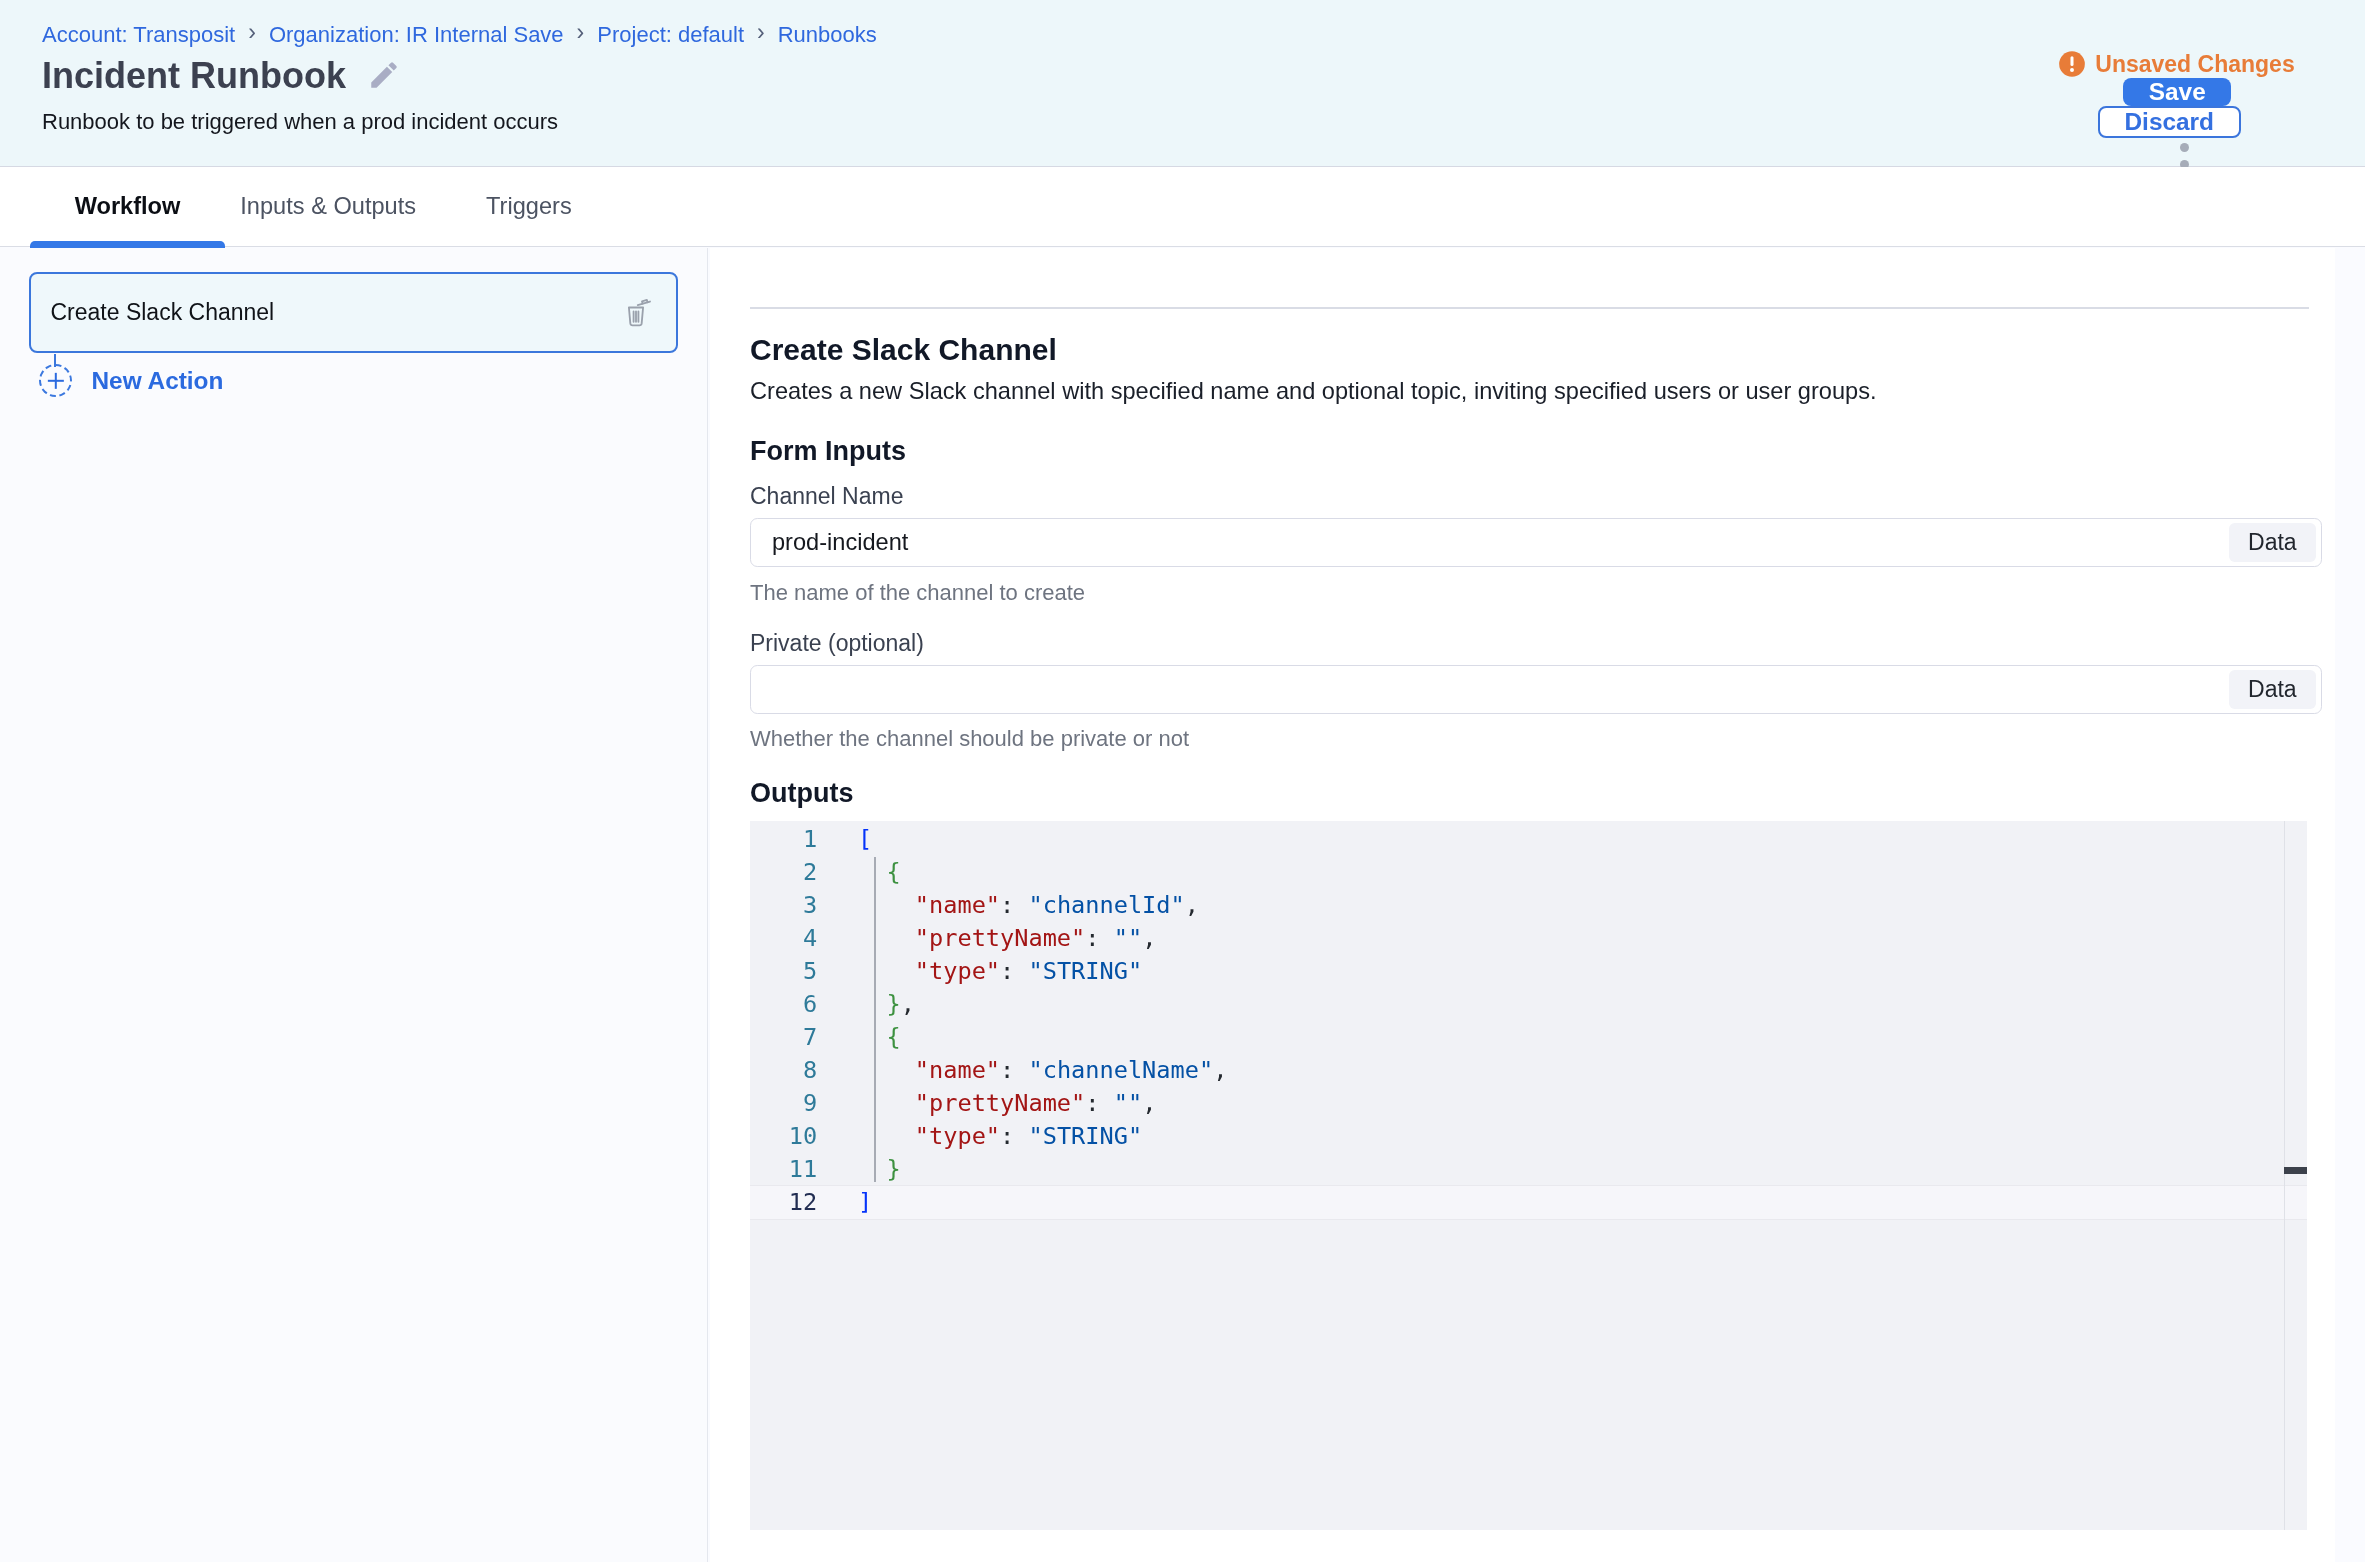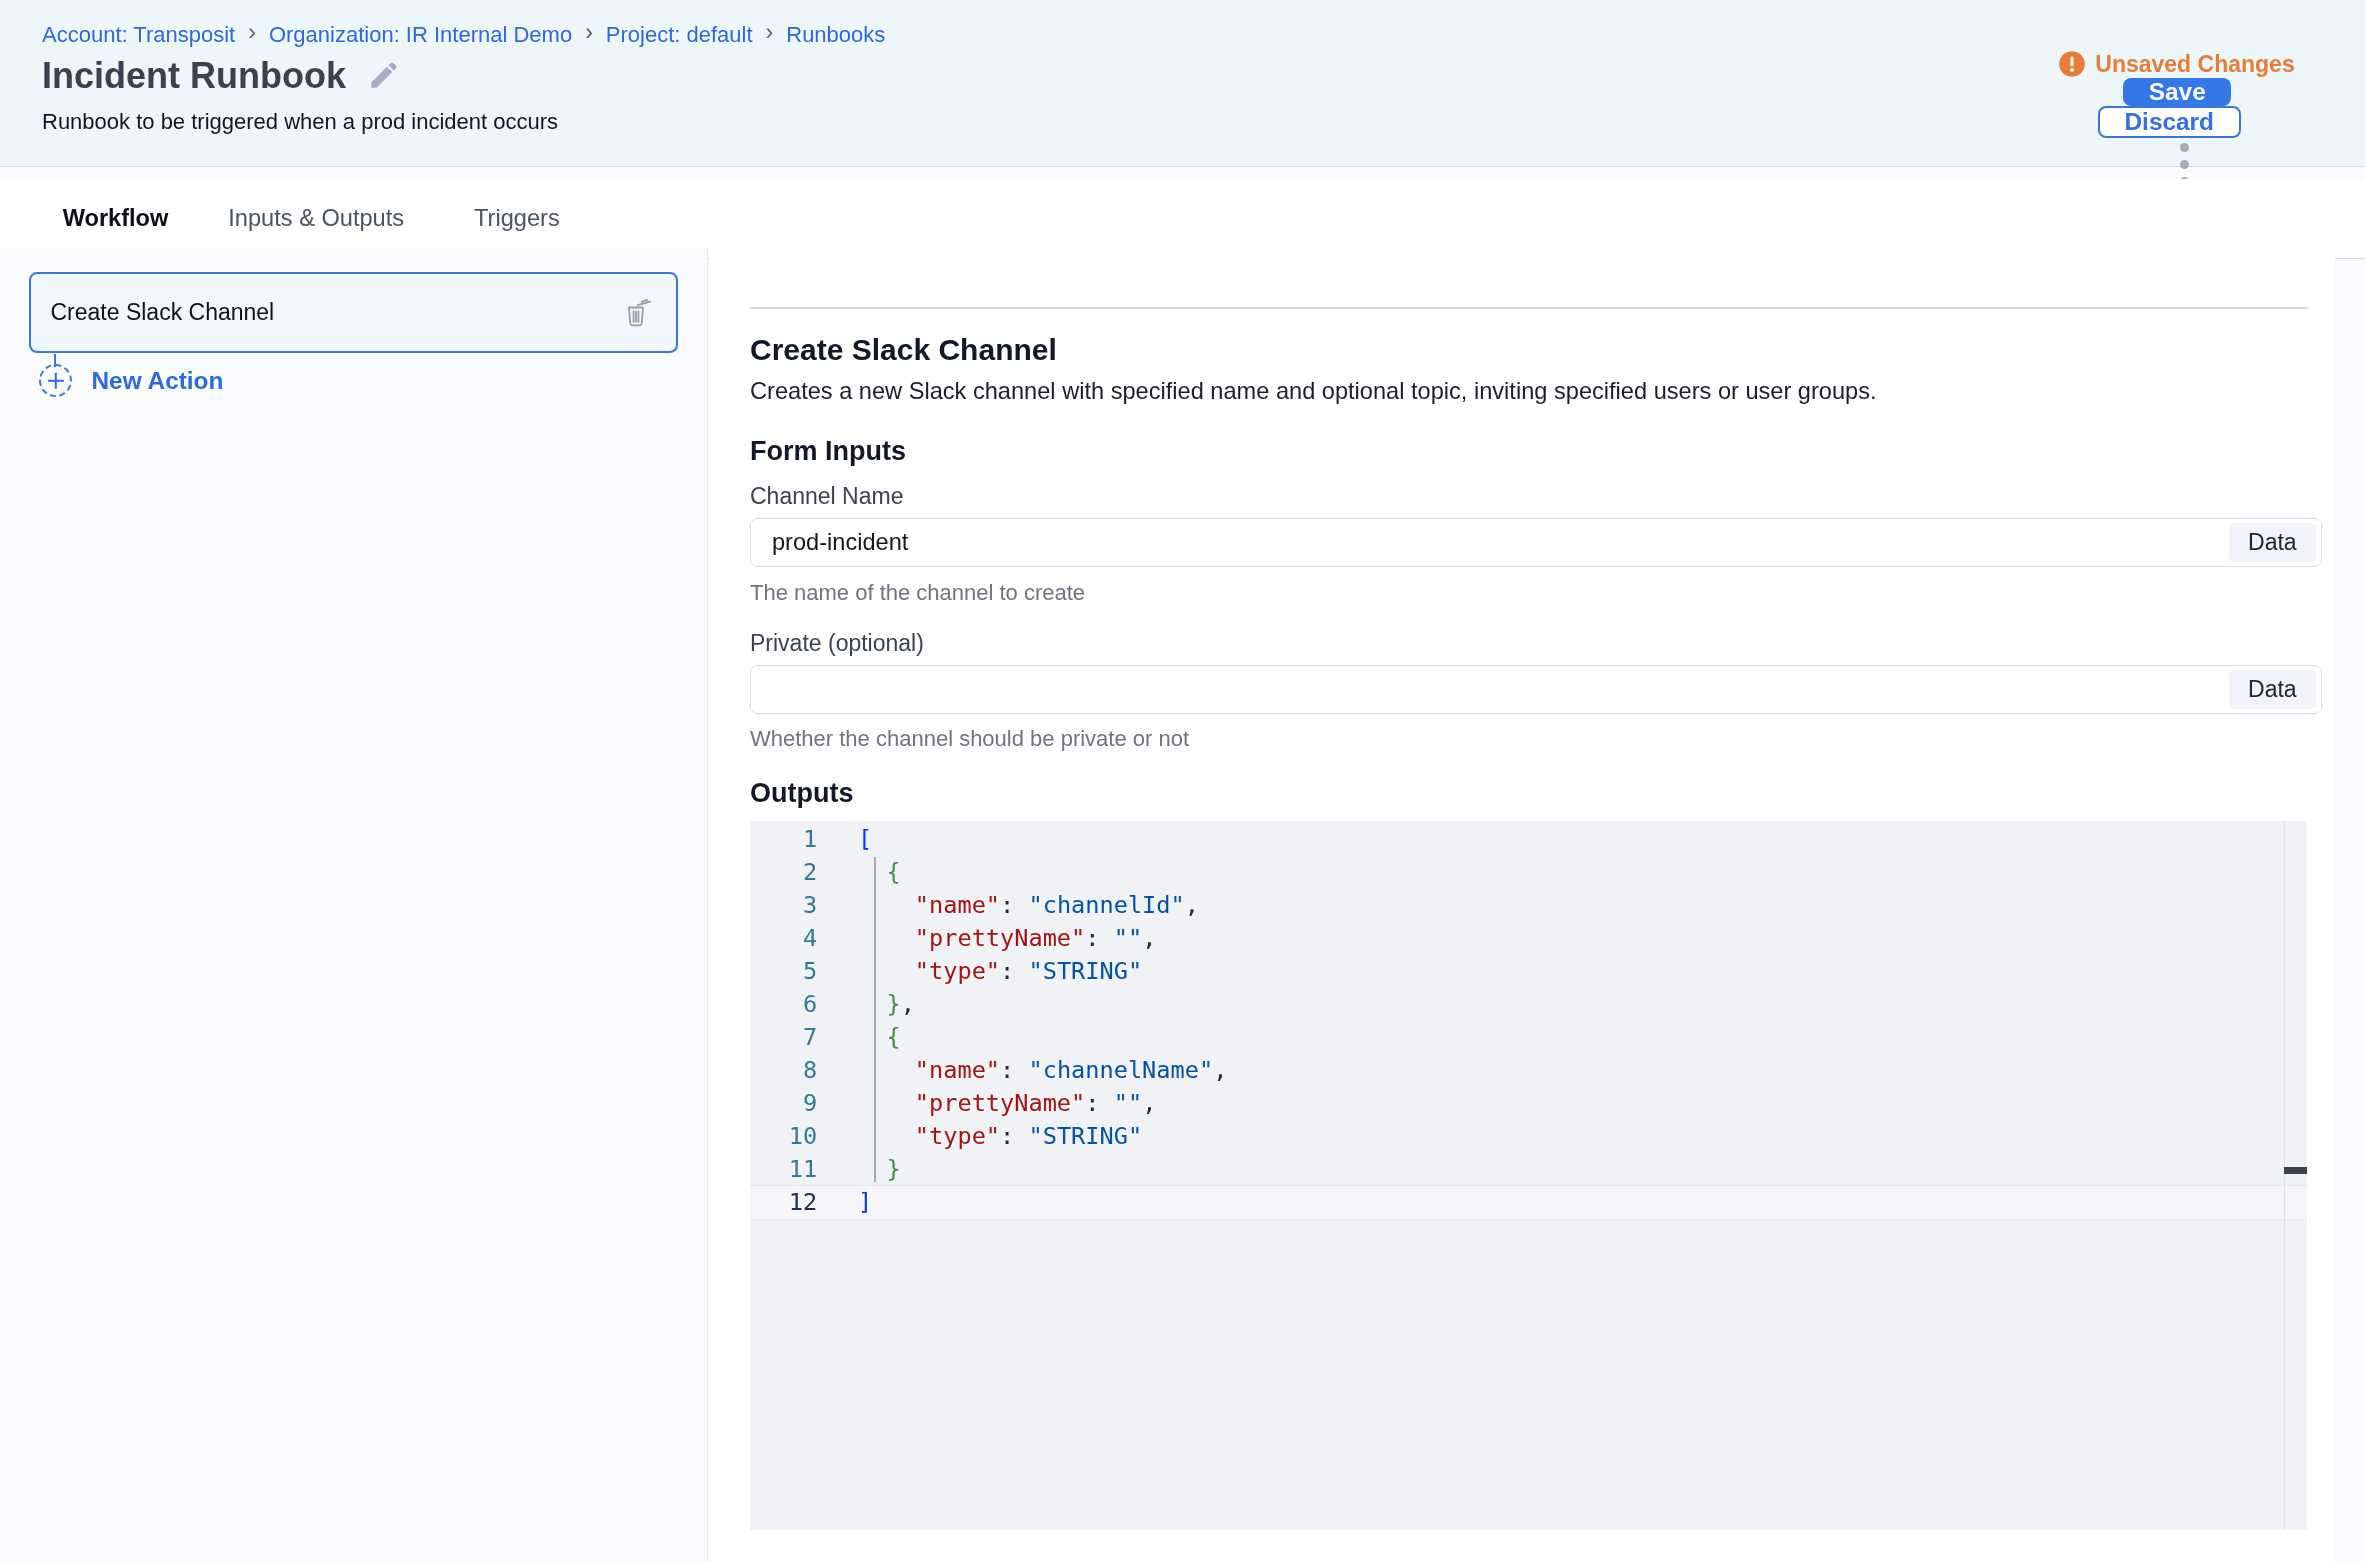--- a/index.html
+++ b/index.html
@@ -38,23 +38,23 @@
   }
   .btn-discard {
     width:143px; height:51px; background:#fff; color:#3470E0;
     font-size:24.4px; font-weight:bold; border:2.4px solid #3B75DC; border-radius:8.1px; margin-right:30px;
   }
   .kebab { display:flex; flex-direction:column; gap:8.1px; padding:4.9px; background:none; border:none; cursor:pointer; }
   .kebab .dot { width:9px; height:9px; border-radius:50%; background:#A6ACB8; }
 
   
   .tabbar {
-    position:absolute; top:179px; left:0; right:0; height:80px;
+    position:absolute; top:167px; left:0; right:0; height:80px;
     background:#fff; border-bottom:1.6px solid #DADDE5;
-    display:flex; padding-left:18px;
+    display:flex; padding-left:30px;
   }
   .tab {
     min-width:195px; padding:0 8.1px; margin-right:5.7px;
     display:flex; align-items:center; justify-content:center;
     font-size:23.6px; color:#4C5362; position:relative; cursor:pointer;
   }
   .tab.active { color:#0B0E14; font-weight:bold; }
   .tab.active::after {
     content:""; position:absolute; left:0; right:0; bottom:-1.6px; height:6.5px;
     background:#3478E7; border-radius:4.9px 4.9px 0 0;
@@ -130,21 +130,21 @@
   .overview-ruler { position:absolute; top:0; right:0; width:23px; height:100%; border-left:0.8px solid #DFE1E7; }
   .cursor-mark { position:absolute; top:346px; right:0; width:23px; height:7.3px; background:#3C414B; }
 </style>
 </head>
 <body>
 
 <header class="app-header">
   <nav class="breadcrumb">
     <span class="crumb">Account: Transposit</span>
     <span class="crumb-sep">›</span>
-    <span class="crumb">Organization: IR Internal Demo</span>
+    <span class="crumb">Organization: IR Internal Save</span>
     <span class="crumb-sep">›</span>
     <span class="crumb">Project: default</span>
     <span class="crumb-sep">›</span>
     <span class="crumb">Runbooks</span>
   </nav>
 
   <div class="title-row">
     <h1 class="page-title">Incident Runbook</h1>
     <button class="edit-btn">
       <span>

